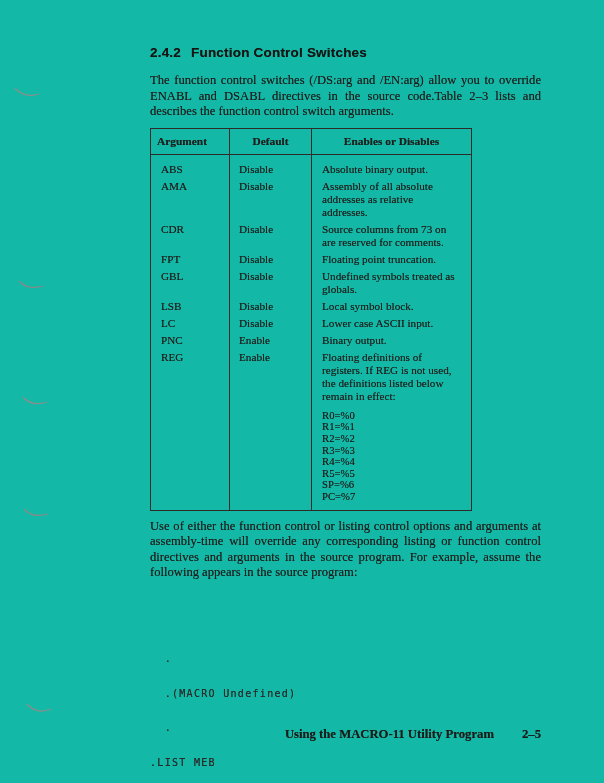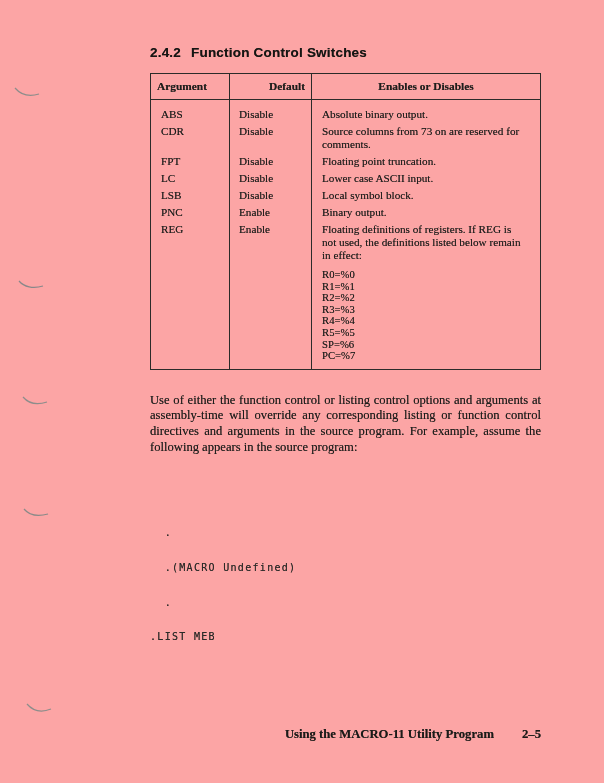--- a/index.html
+++ b/index.html
@@ -4,21 +4,21 @@
 <style>
   html,body { margin:0; padding:0; }
   body {
     width:604px; height:783px;
     background:#f4f4f2;
     font-family:"Liberation Serif","DejaVu Serif",serif;
   }
   .page {
     position:relative;
     width:604px; height:783px;
-    background:#fca5a5;
+    background:#14b8a6;
     color:#1e1e1c;
     overflow:hidden;
     text-shadow:0 0 0.35px rgba(30,30,28,0.65);
   }
   .margin-mark { position:absolute; }
   .content { position:absolute; left:150px; top:45px; width:391px; }
 
   .section-heading {
     font-family:"Liberation Sans","DejaVu Sans",sans-serif;
     font-size:13.5px; font-weight:bold; color:#151513;
@@ -31,33 +31,33 @@
     text-align:justify; margin:0 0 8px 0;
   }
 
   .table-caption {
     font-weight:bold; font-size:12.6px;
     margin:12px 0 9px 0;
   }
   .table-caption .cap-label { margin-right:17px; }
 
   table.args-table {
-    width:391px; border-collapse:collapse;
+    width:322px; border-collapse:collapse;
     border:1.5px solid #2b2b29;
     font-size:11.2px; line-height:13px;
-    margin-bottom:23px;
+    margin-bottom:8px;
   }
   table.args-table th {
     border-bottom:1.5px solid #2b2b29;
     font-size:11.4px; font-weight:bold;
     padding:6px 6px;
   }
   table.args-table th + th, table.args-table td + td { border-left:1.5px solid #2b2b29; }
   th.col-arg { width:66px; text-align:left; padding-left:10px; }
-  th.col-def { width:69px; text-align:right; padding-left:9px;  }
+  th.col-def { width:69px; text-align:center; padding-left:9px;  }
   th.col-desc { text-align:center; }
   table.args-table td { padding:2px 12px 2px 10px; vertical-align:top; }
   table.args-table td.def-cell { padding-left:9px; }
   table.args-table tr.first-row td { padding-top:8px; }
   table.args-table tr.last-row td { padding-bottom:7px; }
   .reg-list { margin-top:7px; font-size:10.7px; line-height:11.6px; }
 
   .code-block {
     font-family:"DejaVu Sans Mono","Liberation Mono",monospace;
     font-size:10px; line-height:11.6px; letter-spacing:1.3px;
@@ -93,55 +93,66 @@
   <svg class="margin-mark" style="left:25px; top:701px;" width="28" height="14">
     <path d="M2,3 C8,10 16,12 26,8" stroke="#8d8d8b" stroke-width="1.2" fill="none"></path>
   </svg>
 
   <div class="content">
 
     <h2 class="section-heading">
       <span class="sec-num">2.4.2</span><span>Function Control Switches</span>
     </h2>
 
+    <p class="body-par">The function control switches (/DS:arg and /EN:arg) allow you to override ENABL and DSABL directives in the source code.Table 2–3 lists and describes the function control switch arguments.</p>
 
 
     <table class="args-table">
       <thead>
         <tr>
           <th class="col-arg">Argument</th>
           <th class="col-def">Default</th>
           <th class="col-desc">Enables or Disables</th>
         </tr>
       </thead>
       <tbody>
         <tr class="first-row">
           <td>ABS</td>
           <td class="def-cell">Disable</td>
           <td>Absolute binary output.</td>
         </tr>
         <tr>
+          <td>AMA</td>
+          <td class="def-cell">Disable</td>
+          <td>Assembly of all absolute addresses as relative addresses.</td>
+        </tr>
+        <tr>
           <td>CDR</td>
           <td class="def-cell">Disable</td>
           <td>Source columns from 73 on are reserved for comments.</td>
         </tr>
         <tr>
           <td>FPT</td>
           <td class="def-cell">Disable</td>
           <td>Floating point truncation.</td>
         </tr>
         <tr>
-          <td>LC</td>
+          <td>GBL</td>
           <td class="def-cell">Disable</td>
-          <td>Lower case ASCII input.</td>
+          <td>Undefined symbols treated as globals.</td>
         </tr>
         <tr>
           <td>LSB</td>
           <td class="def-cell">Disable</td>
           <td>Local symbol block.</td>
+        </tr>
+        <tr>
+          <td>LC</td>
+          <td class="def-cell">Disable</td>
+          <td>Lower case ASCII input.</td>
         </tr>
         <tr>
           <td>PNC</td>
           <td class="def-cell">Enable</td>
           <td>Binary output.</td>
         </tr>
         <tr class="last-row">
           <td>REG</td>
           <td class="def-cell">Enable</td>
           <td>

